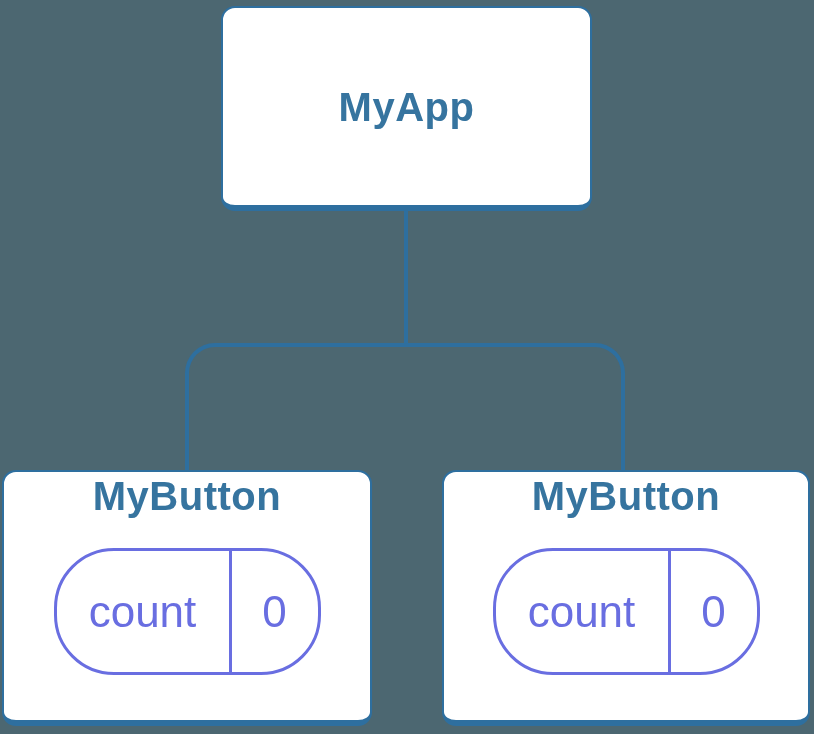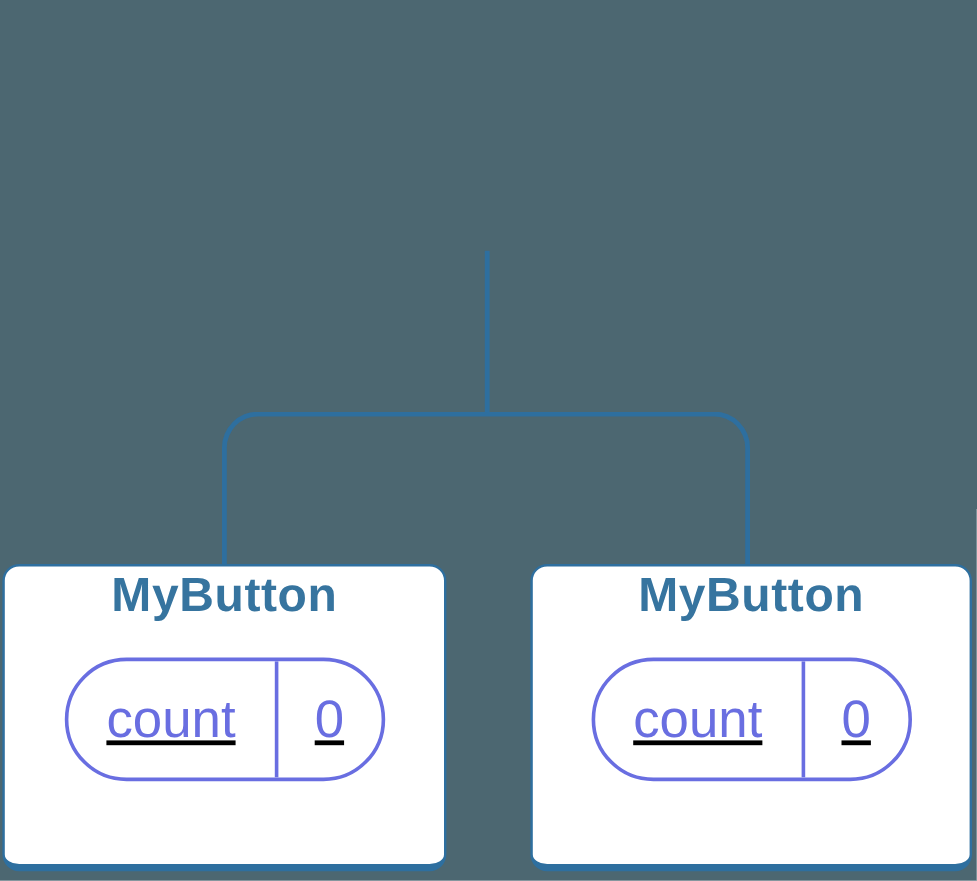--- a/index.html
+++ b/index.html
@@ -62,28 +62,27 @@
     width: 440px;
     height: 127px;
     border: 4px solid var(--node_border, #2E6F9F);
     border-bottom: none;
     border-radius: 30px 30px 0 0;
   }
   .pill {
     box-sizing: border-box;
     margin-top: 28px;
     width: 267px;
-    height: 103px;
+    height: 127px;
     border: 3px solid var(--state_accent, #696EE1);
     border-radius: 60px;
     background: var(--node_bg, #FFFFFF);
     display: flex;
     align-items: stretch;
     overflow: hidden;
-    text-decoration: underline;
   }
   .pill-section {
     display: flex;
     align-items: center;
     justify-content: center;
     color: var(--state_accent, #696EE1);
     font-size: 44px;
     font-weight: 400;
   }
   .pill-section.key {
@@ -92,20 +91,23 @@
   }
   .pill-section.value {
     flex: 1 1 auto;
   }
 </style>
 </head>
 <body>
 
 <div class="canvas">
 
+  <div class="card root">
+    <span class="node-label">MyApp</span>
+  </div>
 
   <div class="stem"></div>
   <div class="bracket"></div>
 
   <div class="card child left">
     <span class="node-label">MyButton</span>
     <div class="pill">
       <span class="pill-section key">count</span>
       <span class="pill-section value">0</span>
     </div>

